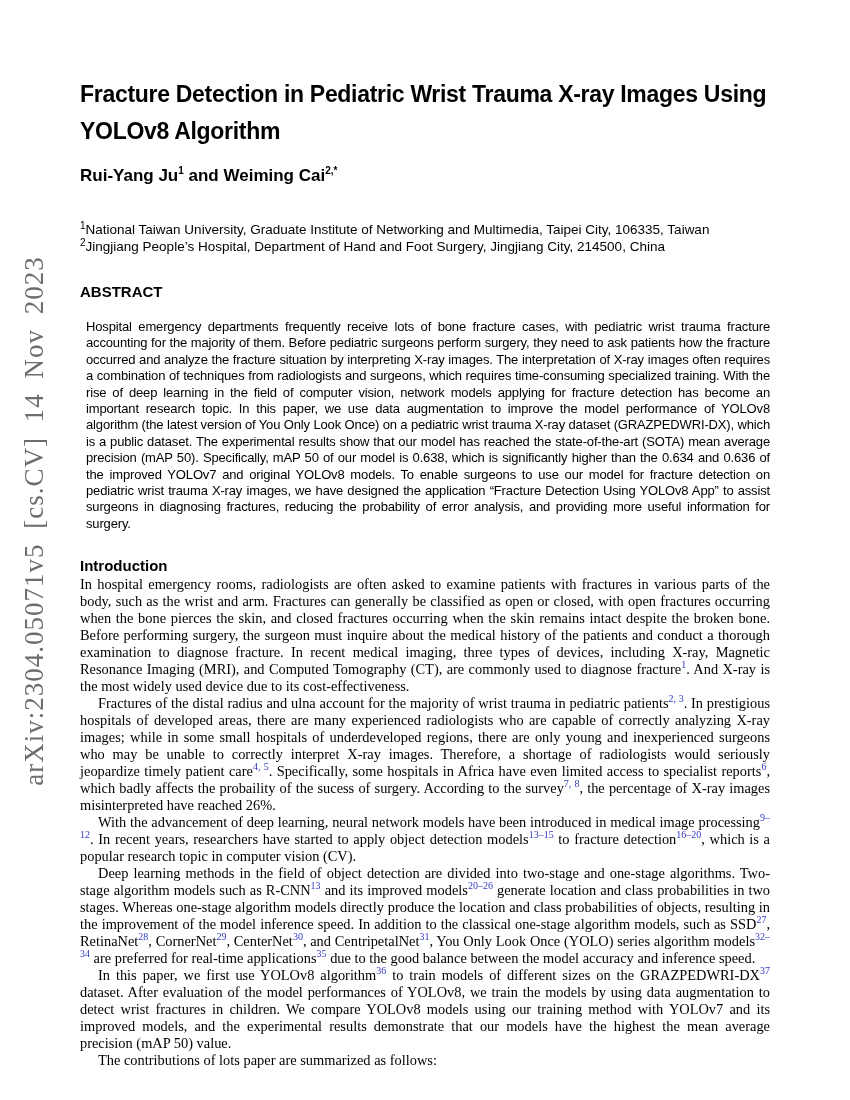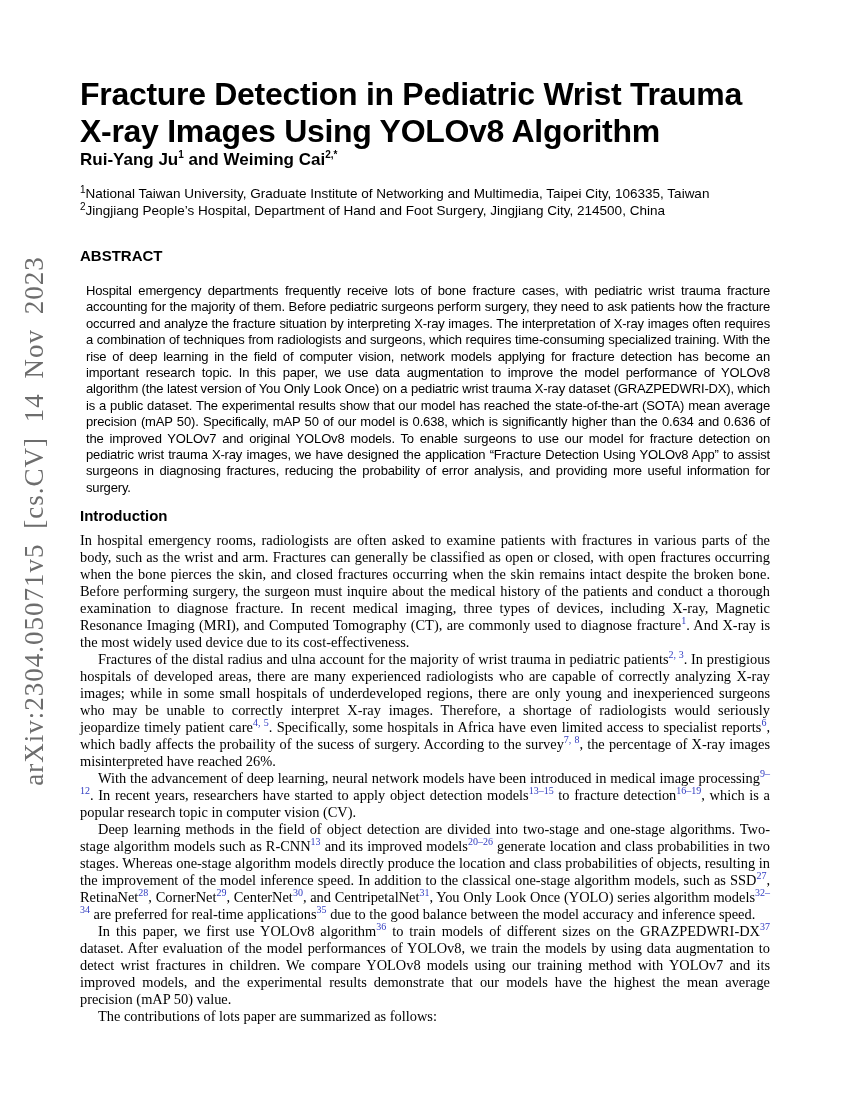--- a/index.html
+++ b/index.html
@@ -22,54 +22,55 @@
     letter-spacing:1px;
     word-spacing:7px;
   }
   .content {
     position:absolute;
     left:80px; top:76px;
     width:690px;
   }
   .paper-title {
     margin:0;
-    font-size:32px;
+    font-size:23px;
     line-height:37px;
     font-weight:bold;
     letter-spacing:-0.3px;
   }
   .authors {
+    margin-top:16px;
     font-size:17px;
     font-weight:bold;
   }
   .affiliations {
-    margin-top:16px;
+    margin-top:36px;
     font-size:13.5px;
     line-height:16.5px;
   }
   .section-heading {
     font-size:15px;
     line-height:20px;
     font-weight:bold;
     margin:0;
   }
   .abstract-heading { margin-top:27px; }
   .abstract-text {
     margin-top:17px;
     padding-left:6px;
     font-size:13px;
     line-height:16.4px;
     letter-spacing:-0.15px;
     text-align:justify;
     min-height:196px;
     box-sizing:border-box;
   }
-  .intro-heading { margin-top:10px; }
+  .intro-heading { margin-top:24px; }
   .body-text {
-    margin-top:6px;
+    margin-top:0;
     font-family:"Liberation Serif", serif;
     font-size:14.4px;
     line-height:17px;
     text-align:justify;
   }
   .body-text p { margin:0; text-indent:18px; }
   .body-text p.noindent { text-indent:0; }
   sup { line-height:0; font-size:10px; }
   sup.cite { color:#2e3ac1; }
   sup.aff  { color:#000; }
@@ -94,20 +95,20 @@
 
     <h2 class="section-heading abstract-heading">ABSTRACT</h2>
 
     <div class="abstract-text">Hospital emergency departments frequently receive lots of bone fracture cases, with pediatric wrist trauma fracture accounting for the majority of them. Before pediatric surgeons perform surgery, they need to ask patients how the fracture occurred and analyze the fracture situation by interpreting X-ray images. The interpretation of X-ray images often requires a combination of techniques from radiologists and surgeons, which requires time-consuming specialized training. With the rise of deep learning in the field of computer vision, network models applying for fracture detection has become an important research topic. In this paper, we use data augmentation to improve the model performance of YOLOv8 algorithm (the latest version of You Only Look Once) on a pediatric wrist trauma X-ray dataset (GRAZPEDWRI-DX), which is a public dataset. The experimental results show that our model has reached the state-of-the-art (SOTA) mean average precision (mAP 50). Specifically, mAP 50 of our model is 0.638, which is significantly higher than the 0.634 and 0.636 of the improved YOLOv7 and original YOLOv8 models. To enable surgeons to use our model for fracture detection on pediatric wrist trauma X-ray images, we have designed the application “Fracture Detection Using YOLOv8 App” to assist surgeons in diagnosing fractures, reducing the probability of error analysis, and providing more useful information for surgery.</div>
 
     <h2 class="section-heading intro-heading">Introduction</h2>
 
     <div class="body-text">
         <p class="noindent">In hospital emergency rooms, radiologists are often asked to examine patients with fractures in various parts of the body, such as the wrist and arm. Fractures can generally be classified as open or closed, with open fractures occurring when the bone pierces the skin, and closed fractures occurring when the skin remains intact despite the broken bone. Before performing surgery, the surgeon must inquire about the medical history of the patients and conduct a thorough examination to diagnose fracture. In recent medical imaging, three types of devices, including X-ray, Magnetic Resonance Imaging (MRI), and Computed Tomography (CT), are commonly used to diagnose fracture<sup class="cite">1</sup>. And X-ray is the most widely used device due to its cost-effectiveness.</p>
         <p>Fractures of the distal radius and ulna account for the majority of wrist trauma in pediatric patients<sup class="cite">2, 3</sup>. In prestigious hospitals of developed areas, there are many experienced radiologists who are capable of correctly analyzing X-ray images; while in some small hospitals of underdeveloped regions, there are only young and inexperienced surgeons who may be unable to correctly interpret X-ray images. Therefore, a shortage of radiologists would seriously jeopardize timely patient care<sup class="cite">4, 5</sup>. Specifically, some hospitals in Africa have even limited access to specialist reports<sup class="cite">6</sup>, which badly affects the probaility of the sucess of surgery. According to the survey<sup class="cite">7, 8</sup>, the percentage of X-ray images misinterpreted have reached 26%.</p>
-        <p>With the advancement of deep learning, neural network models have been introduced in medical image processing<sup class="cite">9–12</sup>. In recent years, researchers have started to apply object detection models<sup class="cite">13–15</sup> to fracture detection<sup class="cite">16–19</sup>, which is a popular research topic in computer vision (CV).</p>
+        <p>With the advancement of deep learning, neural network models have been introduced in medical image processing<sup class="cite">9–12</sup>. In recent years, researchers have started to apply object detection models<sup class="cite">13–15</sup> to fracture detection<sup class="cite">16–20</sup>, which is a popular research topic in computer vision (CV).</p>
         <p>Deep learning methods in the field of object detection are divided into two-stage and one-stage algorithms. Two-stage algorithm models such as R-CNN<sup class="cite">13</sup> and its improved models<sup class="cite">20–26</sup> generate location and class probabilities in two stages. Whereas one-stage algorithm models directly produce the location and class probabilities of objects, resulting in the improvement of the model inference speed. In addition to the classical one-stage algorithm models, such as SSD<sup class="cite">27</sup>, RetinaNet<sup class="cite">28</sup>, CornerNet<sup class="cite">29</sup>, CenterNet<sup class="cite">30</sup>, and CentripetalNet<sup class="cite">31</sup>, You Only Look Once (YOLO) series algorithm models<sup class="cite">32–34</sup> are preferred for real-time applications<sup class="cite">35</sup> due to the good balance between the model accuracy and inference speed.</p>
         <p>In this paper, we first use YOLOv8 algorithm<sup class="cite">36</sup> to train models of different sizes on the GRAZPEDWRI-DX<sup class="cite">37</sup> dataset. After evaluation of the model performances of YOLOv8, we train the models by using data augmentation to detect wrist fractures in children. We compare YOLOv8 models using our training method with YOLOv7 and its improved models, and the experimental results demonstrate that our models have the highest the mean average precision (mAP 50) value.</p>
         <p>The contributions of lots paper are summarized as follows:</p>
       </div>
 
   </div>
 </div>
 
 </body></html>

